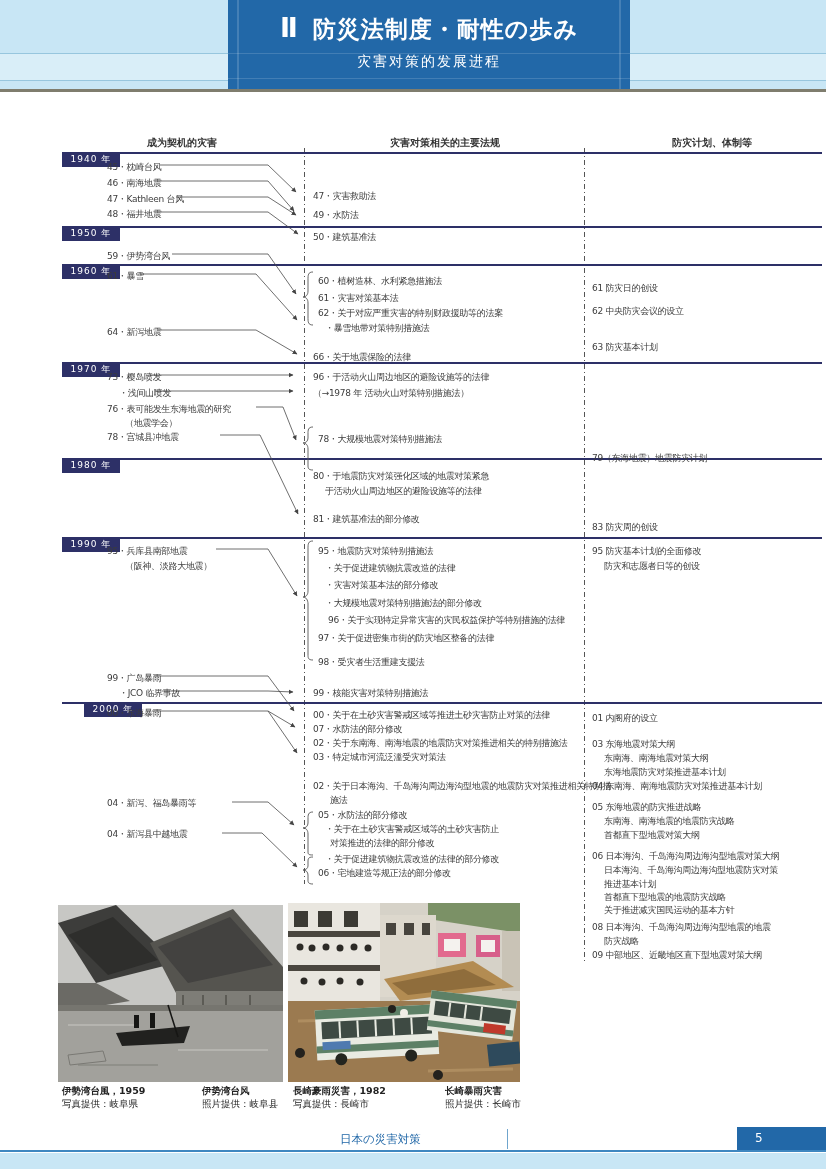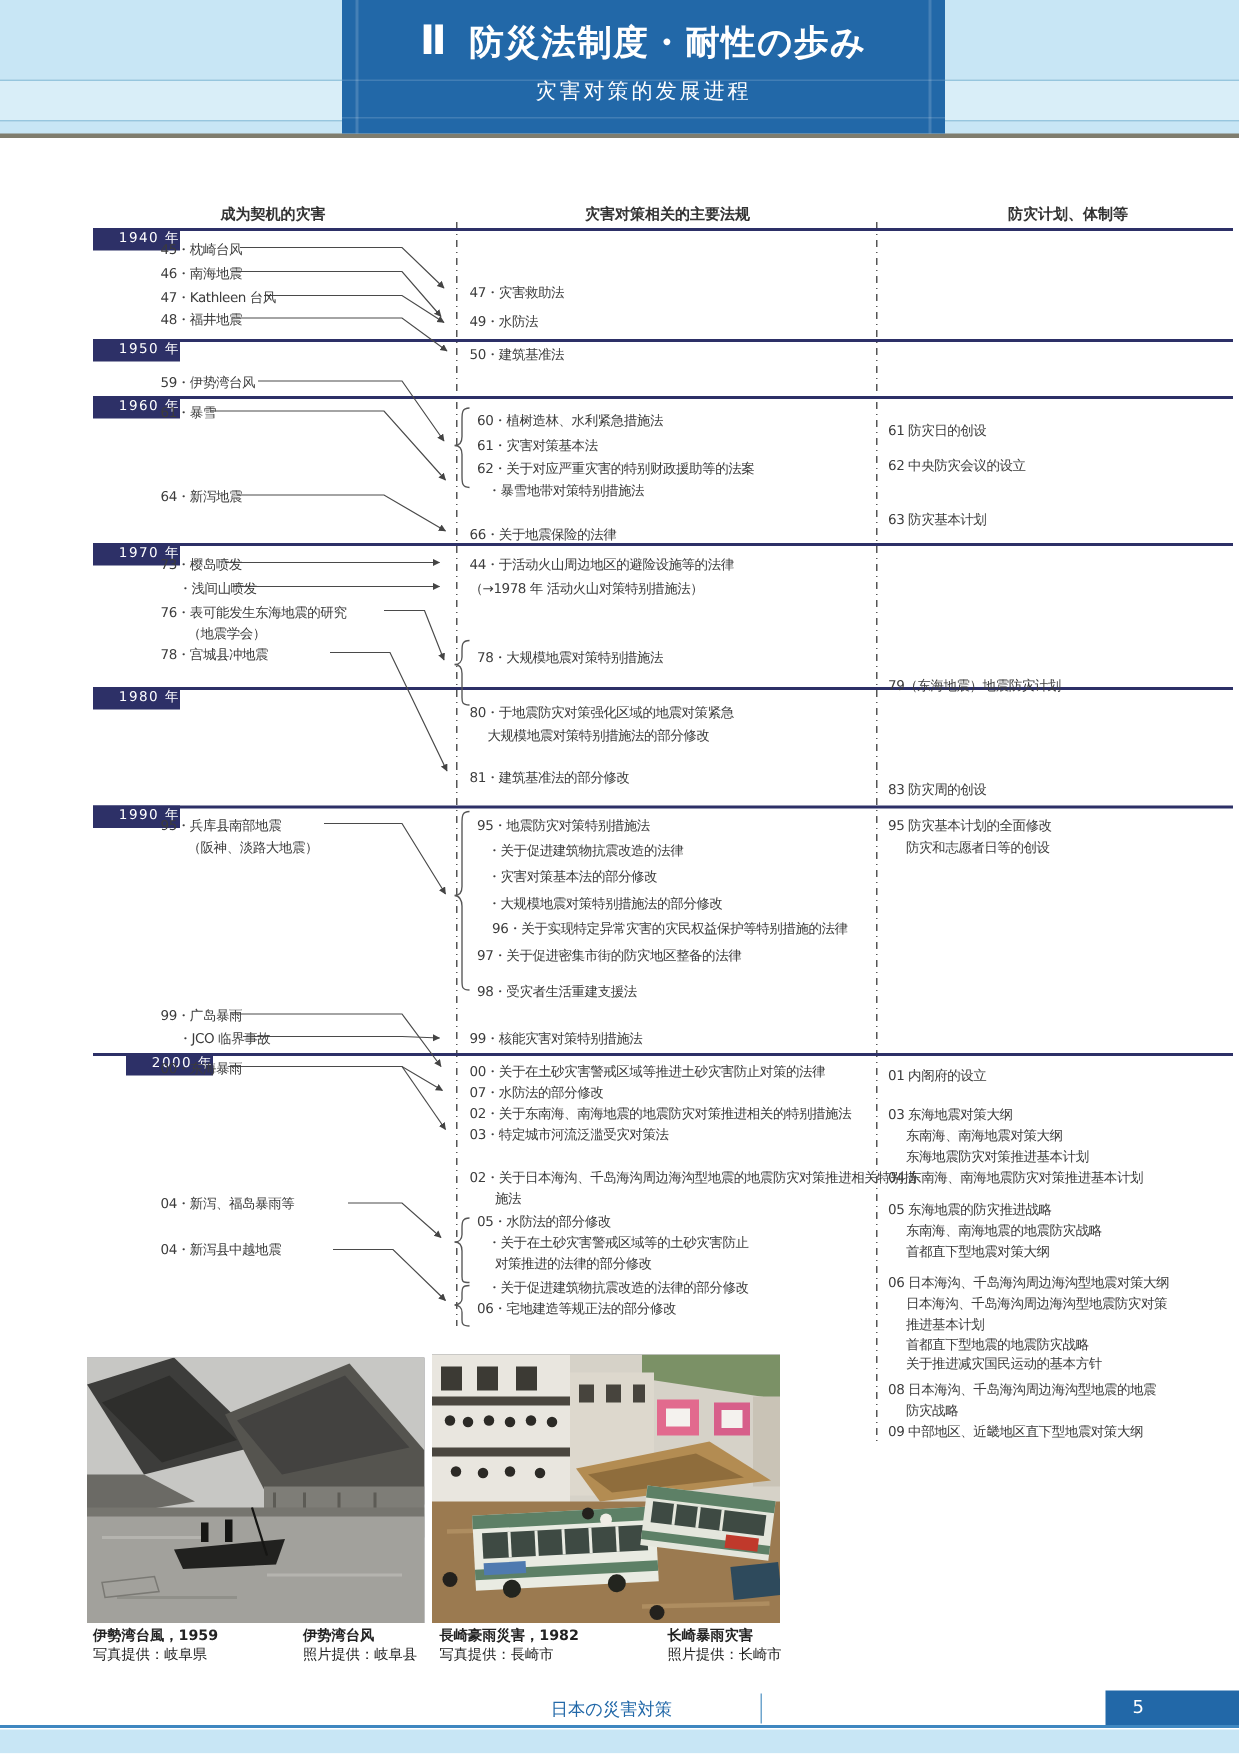--- a/index.html
+++ b/index.html
@@ -17,31 +17,31 @@
   .hdr-title .chap{font-size:27px;margin-right:14px;}
   .hdr-sub{margin-top:8px;color:#fff;font-size:14px;letter-spacing:2px;}
   
   .intro{position:absolute;left:88px;top:110px;font-size:11px;color:#333;}
   
   .colhead{position:absolute;top:136px;font-size:10px;font-weight:bold;color:#333;text-align:center;}
   .vdash{position:absolute;width:1px;
          background:repeating-linear-gradient(to bottom,#555 0 5px,transparent 5px 8px,#555 8px 9px,transparent 9px 12px);}
   .yline{position:absolute;left:62px;width:760px;height:2px;background:#2d3067;}
   .ybox{position:absolute;left:62px;width:58px;height:15px;background:#2d3067;color:#fff;
-        font-size:9px;line-height:15px;text-align:right;letter-spacing:1px;}
+        font-size:9px;line-height:15px;text-align:center;letter-spacing:1px;}
   .t{position:absolute;font-size:9px;line-height:12px;letter-spacing:-0.3px;white-space:nowrap;color:#3c3c3c;}
   .conn{position:absolute;left:0;top:0;pointer-events:none;}
   
   .photo{position:absolute;overflow:hidden;background:#888;}
   .cap{position:absolute;font-size:9.5px;line-height:13px;white-space:nowrap;color:#222;}
   .cap b{display:block;font-weight:bold;}
   
   .f-rule{position:absolute;left:0;top:1150px;width:826px;height:2px;background:#3f87c0;}
   .f-band{position:absolute;left:0;top:1153px;width:826px;height:16px;background:#c8e6f5;}
-  .f-ja{position:absolute;top:1132px;left:340px;width:108px;text-align:right;font-size:11.5px;color:#2268a8;}
+  .f-ja{position:absolute;top:1132px;left:340px;width:108px;text-align:left;font-size:11.5px;color:#2268a8;}
   .f-zh{position:absolute;top:1132px;left:518px;font-size:11.5px;color:#2268a8;margin-top:40px;}
   .f-div{position:absolute;left:507px;top:1129px;width:1px;height:20px;background:#6fa5cd;}
   .f-page{position:absolute;left:737px;top:1127px;width:89px;height:23px;background:#2268a8;color:#fff;
           font-size:12px;line-height:23px;padding-left:0;text-align:left;}
   .f-page span{margin-left:18px;}
 </style>
 </head>
 <body>
 
 <div class="page">
@@ -137,25 +137,25 @@
   <div class="t" style="top:828px;left:107px">04・新泻县中越地震</div>
 
   <div class="t" style="top:190px;left:313px">47・灾害救助法</div>
   <div class="t" style="top:209px;left:313px">49・水防法</div>
   <div class="t" style="top:231px;left:313px">50・建筑基准法</div>
   <div class="t" style="top:275px;left:318px">60・植树造林、水利紧急措施法</div>
   <div class="t" style="top:292px;left:318px">61・灾害对策基本法</div>
   <div class="t" style="top:307px;left:318px">62・关于对应严重灾害的特别财政援助等的法案</div>
   <div class="t" style="top:322px;left:325px">・暴雪地带对策特别措施法</div>
   <div class="t" style="top:351px;left:313px">66・关于地震保险的法律</div>
-  <div class="t" style="top:371px;left:313px">44・于活动火山周边地区的避险设施等的法律</div>
+  <div class="t" style="top:371px;left:313px">96・于活动火山周边地区的避险设施等的法律</div>
   <div class="t" style="top:387px;left:313px">（→1978 年 活动火山对策特别措施法）</div>
   <div class="t" style="top:433px;left:318px">78・大规模地震对策特别措施法</div>
   <div class="t" style="top:470px;left:313px">80・于地震防灾对策强化区域的地震对策紧急</div>
-  <div class="t" style="top:485px;left:325px">大规模地震对策特别措施法的部分修改</div>
+  <div class="t" style="top:485px;left:325px">于活动火山周边地区的避险设施等的法律</div>
   <div class="t" style="top:513px;left:313px">81・建筑基准法的部分修改</div>
   <div class="t" style="top:545px;left:318px">95・地震防灾对策特别措施法</div>
   <div class="t" style="top:562px;left:325px">・关于促进建筑物抗震改造的法律</div>
   <div class="t" style="top:579px;left:325px">・灾害对策基本法的部分修改</div>
   <div class="t" style="top:597px;left:325px">・大规模地震对策特别措施法的部分修改</div>
   <div class="t" style="top:614px;left:328px">96・关于实现特定异常灾害的灾民权益保护等特别措施的法律</div>
   <div class="t" style="top:632px;left:318px">97・关于促进密集市街的防灾地区整备的法律</div>
   <div class="t" style="top:656px;left:318px">98・受灾者生活重建支援法</div>
   <div class="t" style="top:687px;left:313px">99・核能灾害对策特别措施法</div>
   <div class="t" style="top:709px;left:313px">00・关于在土砂灾害警戒区域等推进土砂灾害防止对策的法律</div>

